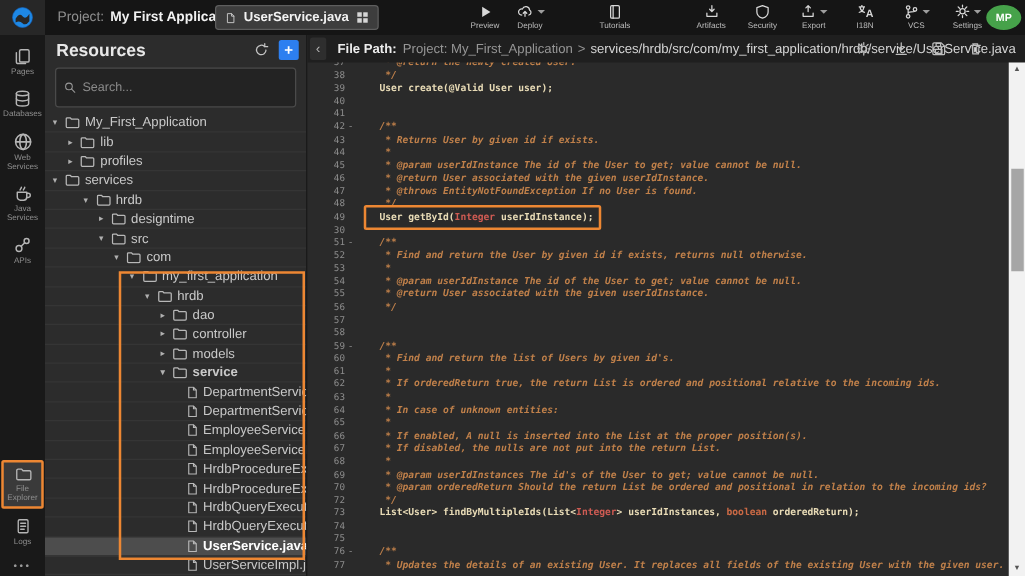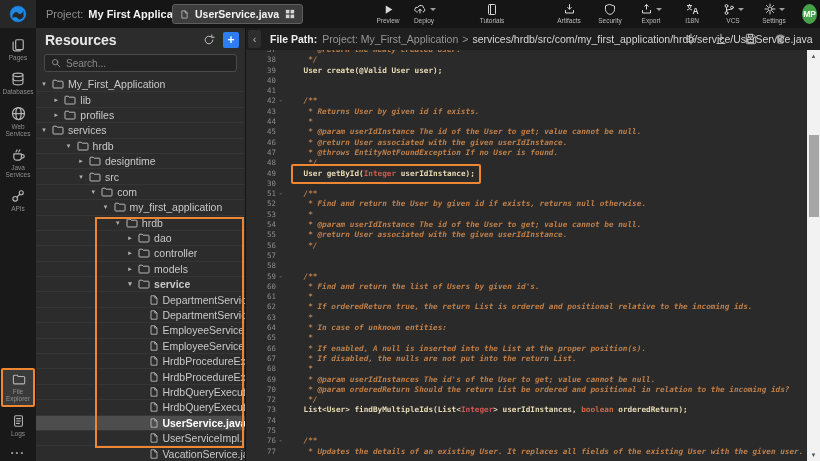--- a/index.html
+++ b/index.html
@@ -20,42 +20,42 @@
   .tab .tlabel { color:#F2F2F2; font-weight:bold; font-size:10.5px; }
   .tab .ticon { color:#C9C9C9; } .tab .gicon { color:#D6D6D6; }
   .acts-left { position:absolute; left:370px; top:2px; display:flex; }
   .acts-right { position:absolute; right:28px; top:2px; display:flex; gap:5px; }
   .action { min-width:36px; display:flex; flex-direction:column; align-items:center; justify-content:center; cursor:pointer; }
   .action .icn { height:14px; display:flex; align-items:center; gap:2px; color:#D8D8D8; }
   .action .lbl { font-size:6.5px; color:#BDBDBD; margin-top:1px; white-space:nowrap; }
   .action.tutorials { margin-left:32px; }
   .caret { width:0; height:0; border-left:3px solid transparent; border-right:3px solid transparent;
     border-top:3px solid #9E9E9E; margin-left:1px; }
-  .avatar { position:absolute; right:3px; top:4px; width:15px; height:20px; border-radius:50%;
+  .avatar { position:absolute; right:3px; top:4px; width:28px; height:20px; border-radius:50%;
     display:flex; align-items:center; justify-content:center; color:#FFF; font-size:8.5px; font-weight:bold; }
 
   
   .sidebar { position:absolute; left:0; top:28px; width:36px; height:433px; background:#191919;
     display:flex; flex-direction:column; align-items:center; padding:6px 0 4px; }
   .sitem { width:34px; display:flex; flex-direction:column; align-items:center; padding:4px 0; margin-bottom:3px;
     color:#B5B5B5; cursor:pointer; }
   .sitem .slbl { font-size:6.5px; line-height:7px; color:#8F8F8F; text-align:center; margin-top:2px; }
   .sitem.hl { border:2px solid #ED8733; background:#3A3A3A; border-radius:2px; padding:3px 0; }
   .sitem.push { margin-top:auto; }
   .sdots { color:#9A9A9A; font-size:8px; letter-spacing:2px; margin-top:4px; cursor:pointer; }
 
   
   .resources { position:absolute; left:36px; top:28px; width:210px; height:433px; background:#2C2C2C;
     border-right:1px solid #141414; }
   .rhead { height:24px; display:flex; align-items:center; padding:0 6px 0 9px; }
   .rtitle { color:#E8E8E8; font-size:14px; font-weight:bold; margin-right:auto; }
   .rrefresh { color:#C5C5C5; margin-right:8px; cursor:pointer; }
   .rplus { width:16px; height:16px; border-radius:2px; color:#FFF; font-size:12px; font-weight:bold;
     display:flex; align-items:center; justify-content:center; cursor:pointer; }
-  .rsearch { margin:2px 8px 5px; height:18px; border:1px solid #4A4A4A; border-radius:3px; background:#232323;
+  .rsearch { margin:2px 8px 5px; height:32px; border:1px solid #4A4A4A; border-radius:3px; background:#232323;
     display:flex; align-items:center; padding:0 6px; gap:5px; color:#9A9A9A;justify-content:space-between; }
   .rsearch input { flex:1; min-width:0; background:transparent; border:none; outline:none; color:#CCC; font-size:10px; }
   .rsearch input::placeholder { color:#8A8A8A; }
   .tree { position:relative; height:383px; overflow:hidden; }
   .trow { height:15.4px; display:flex; align-items:center; gap:4px; border-bottom:1px solid #353535;
     color:#C9C9C9; font-size:10.5px; white-space:nowrap; overflow:hidden; cursor:pointer; }
   .trow .tchev { width:8px; flex:none; font-size:7px; color:#B0B0B0; text-align:center; }
   .trow .ticn { flex:none; color:#B8B8B8; }
   .trow.sel { background:#4D4D4D; color:#FFF; font-weight:bold; }
   .tree-hl { position:absolute; left:59px; top:189px; width:149px; height:231px;

